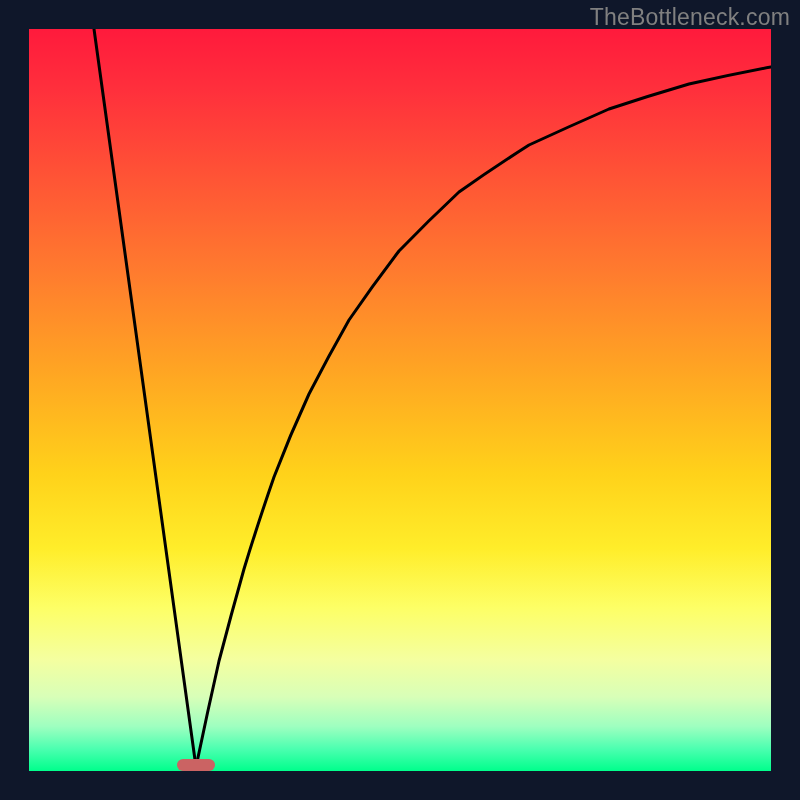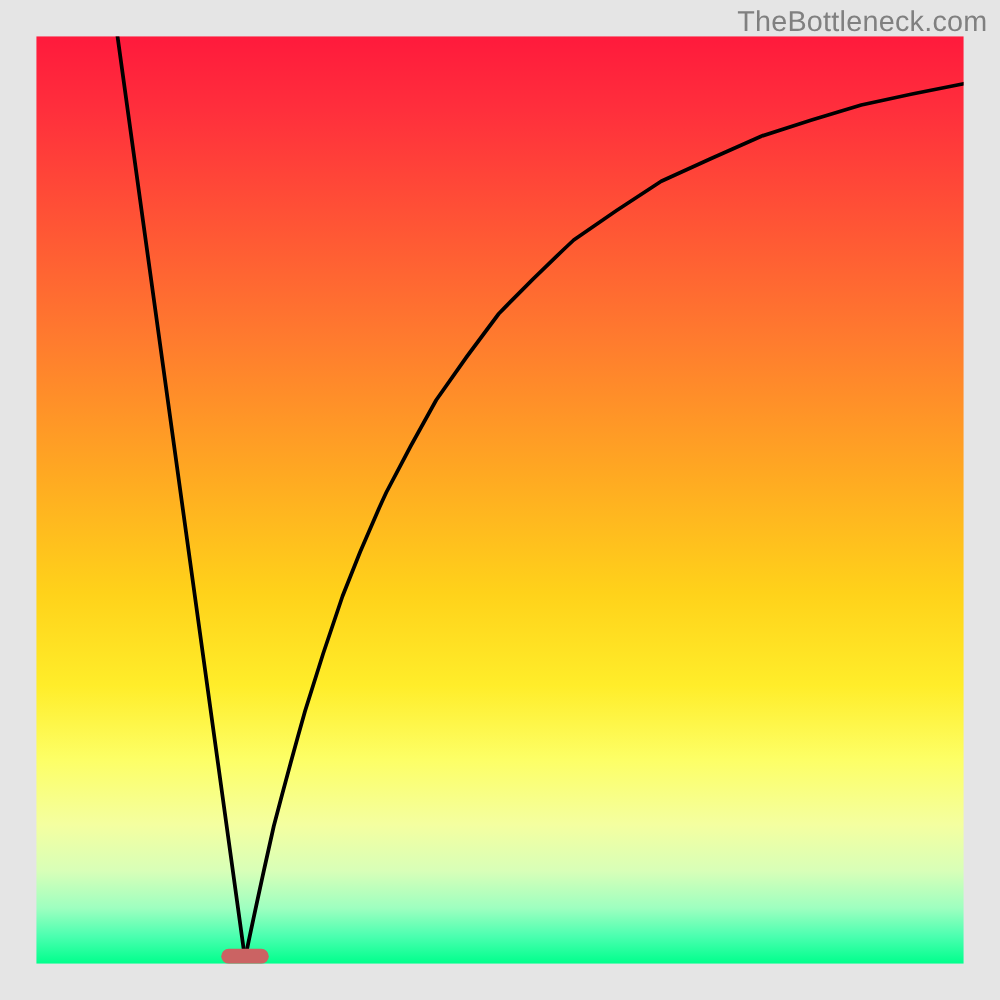--- a/index.html
+++ b/index.html
@@ -10,21 +10,21 @@
     background: #000;
     overflow: hidden;
     font-family: Arial, Helvetica, sans-serif;
   }
   .frame {
     position: absolute;
     top: 0;
     left: 0;
     width: 800px;
     height: 800px;
-    background: #e5e5e5;
+    background: #0f172a;
   }
   .plot {
     position: absolute;
     top: 29px;
     left: 29px;
     width: 742px;
     height: 742px;
     overflow: hidden;
   }
   .gradient {

